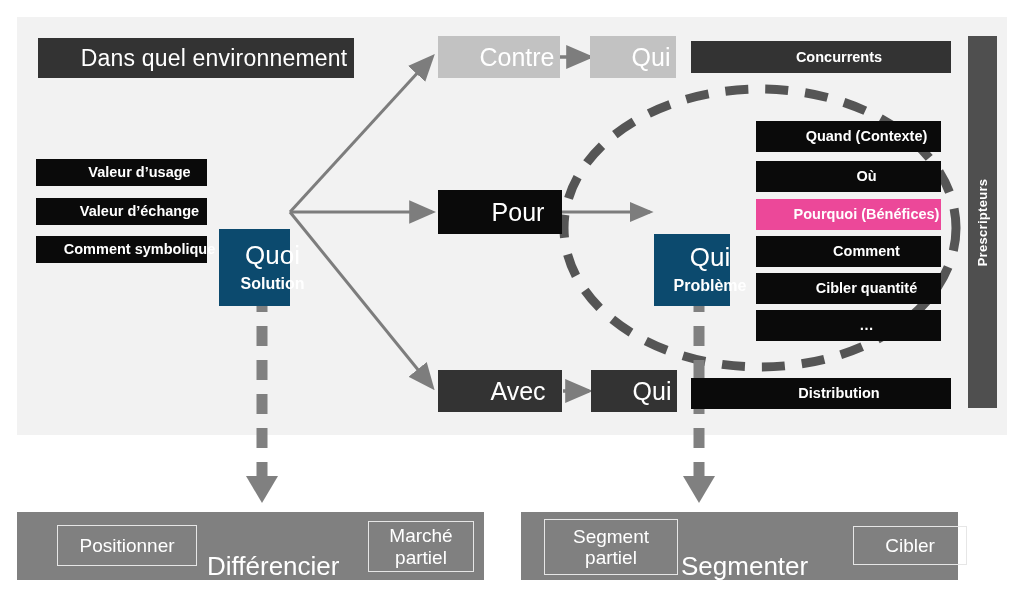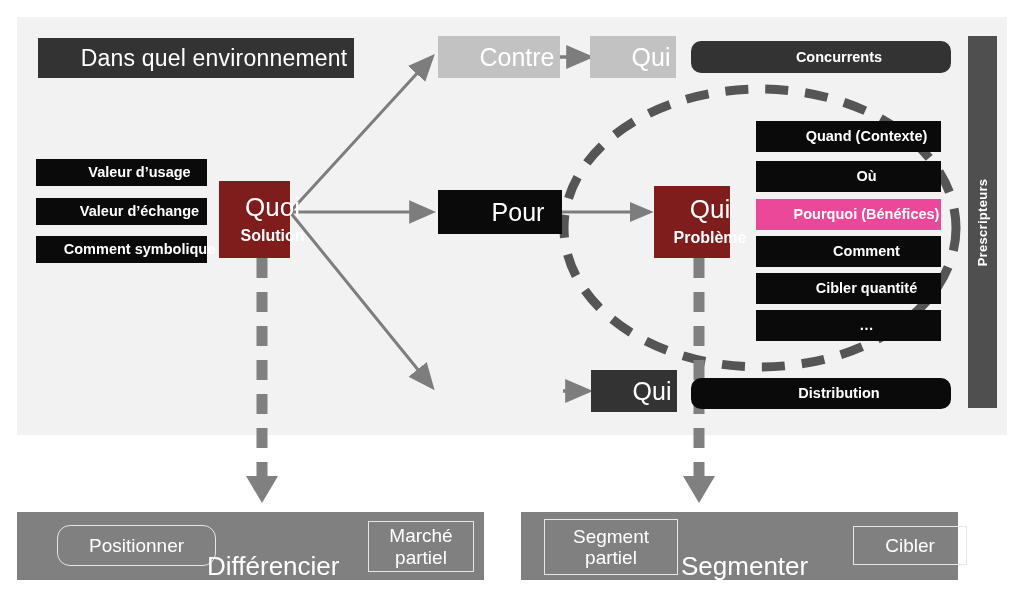--- a/index.html
+++ b/index.html
@@ -35,21 +35,21 @@
     align-items: center;
     justify-content: center;
     color: #ffffff;
     text-align: center;
     line-height: 1.15;
     white-space: nowrap;
     padding-left: 36px;
   }
   .blk      { background: #0a0a0a; }
   .dark     { background: #333333; }
-  .mid      { background: #7f1d1d; }
+  .mid      { background: #0c4a6e; margin-top: 48px; }
   .lite     { background: #c2c2c2; }
   .litegray { background: #ec4899; }
 
   .title-box {
     font-size: 23px;
     font-weight: 400;
     letter-spacing: .2px;
   }
   .valeur-box {
     font-size: 14.5px;
@@ -69,21 +69,20 @@
     line-height: 1;
   }
   .stack-box .small {
     font-size: 16px;
     font-weight: 700;
     margin-top: 7px;
   }
   .wide-label {
     font-size: 14.5px;
     font-weight: 600;
-    border-radius: 10px;
   }
   .list-item {
     font-size: 14.5px;
     font-weight: 600;
   }
   
   #prescripteurs {
     position: absolute;
     left: 968px;
     top: 36px;
@@ -207,20 +206,23 @@
   </div>
 
   <div class="box blk bigword" style="left:438px; top:190px; width:124px; height:44px;">
     <span>Pour</span>
   </div>
   <div class="box mid stack-box" style="left:654px; top:186px; width:76px; height:72px;">
     <span class="big">Qui</span>
     <span class="small">Problème</span>
   </div>
 
+  <div class="box dark bigword" style="left:438px; top:370px; width:124px; height:42px;">
+    <span>Avec</span>
+  </div>
   <div class="box dark bigword" style="left:591px; top:370px; width:86px; height:42px;">
     <span>Qui</span>
   </div>
   <div class="box blk wide-label" style="left:691px; top:378px; width:260px; height:31px;">
     <span>Distribution</span>
   </div>
 
   <div class="box blk list-item" style="left:756px; top:121px; width:185px; height:31px;">
     <span>Quand (Contexte)</span>
   </div>
@@ -238,21 +240,21 @@
   </div>
   <div class="box blk list-item" style="left:756px; top:310px; width:185px; height:31px;">
     <span>…</span>
   </div>
 
   <div id="prescripteurs">
     <span>Prescripteurs</span>
   </div>
 
   <div class="bottom-panel" style="left:17px; top:512px; width:467px; height:68px;">
-    <div class="outlined" style="position:absolute; left:40px; top:13px; width:159px; height:41px;border-radius:13px;">
+    <div class="outlined" style="position:absolute; left:40px; top:13px; width:140px; height:41px;">
       <span>Positionner</span>
     </div>
     <div class="bpara" style="position:absolute; left:190px; top:11px; width:158px;">
       <span>Différencier
 la solution</span>
     </div>
     <div class="outlined" style="position:absolute; left:351px; top:9px; width:106px; height:51px;">
       <span>Marché
 partiel</span>
     </div>

